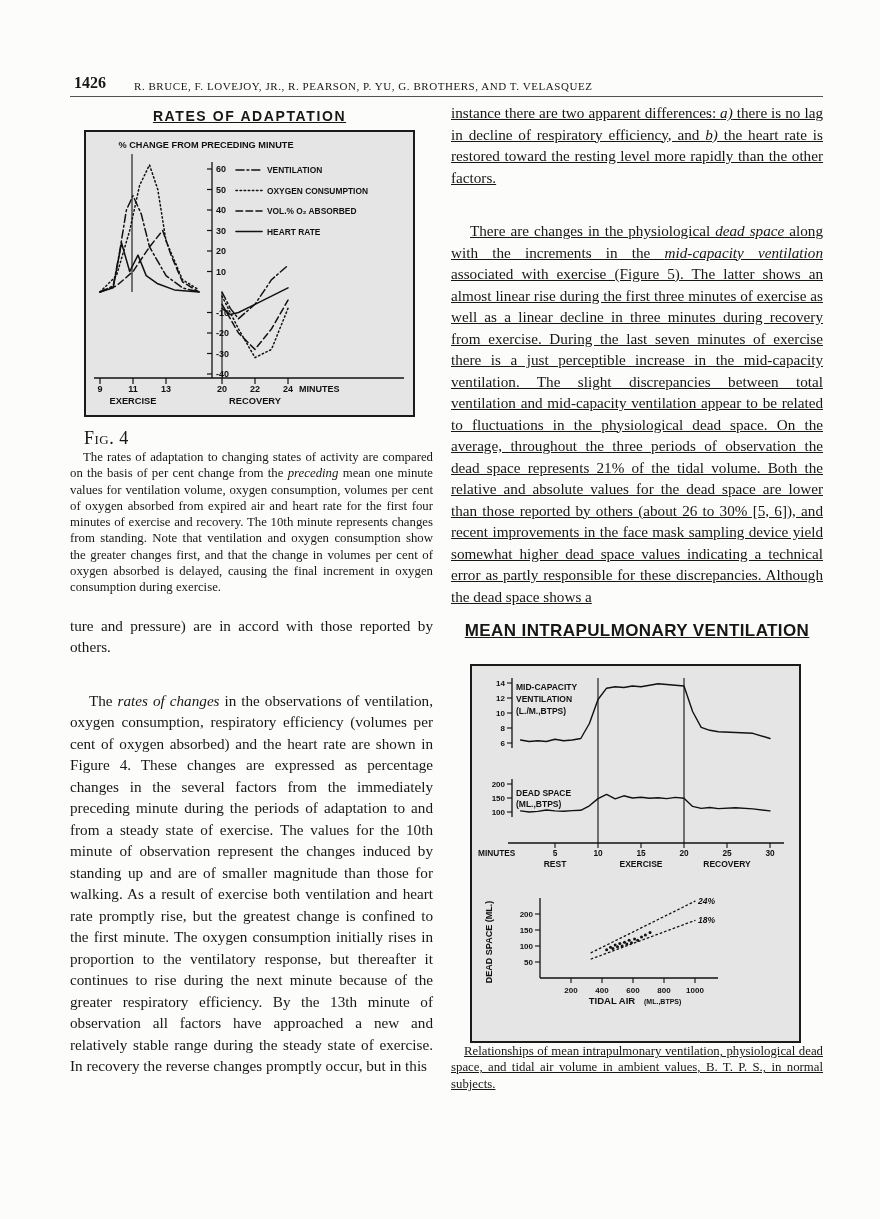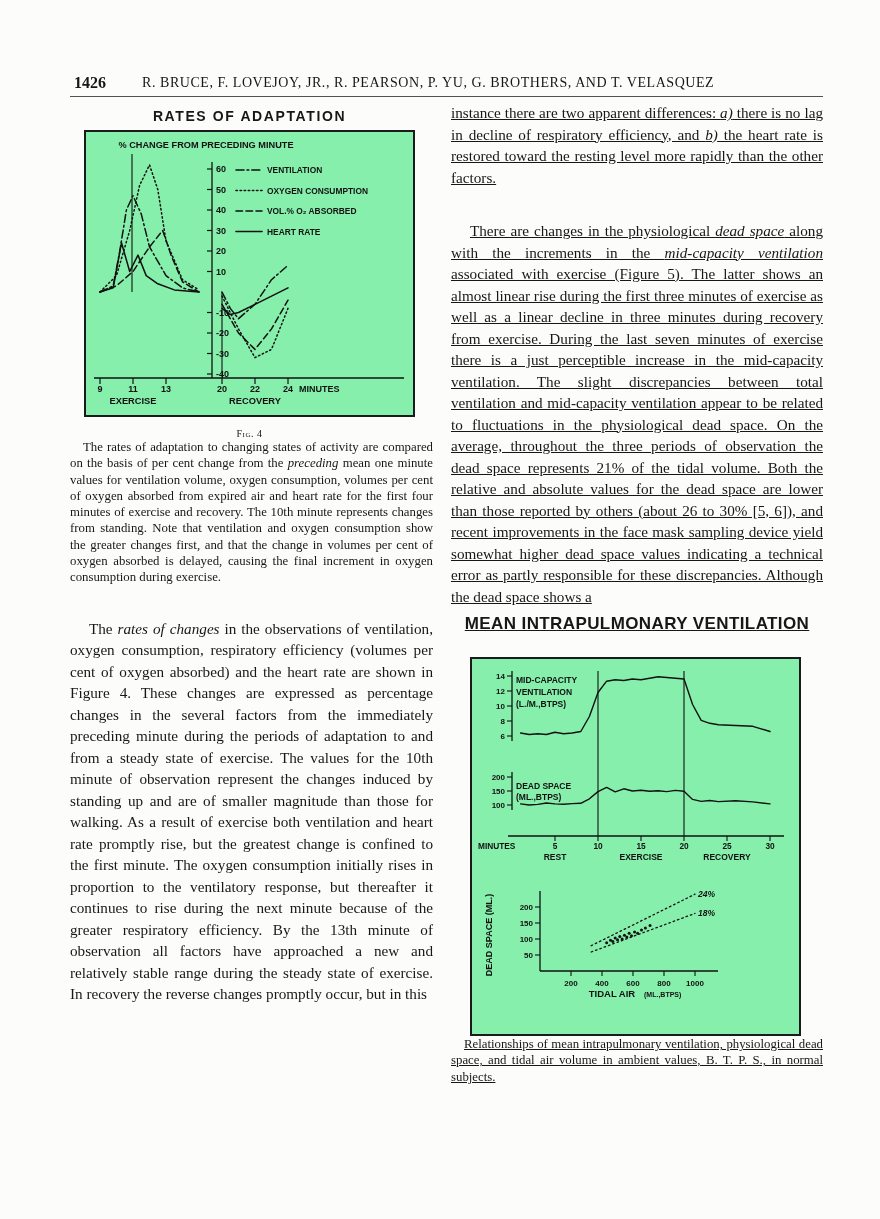--- a/index.html
+++ b/index.html
@@ -1,33 +1,33 @@
 <!DOCTYPE html>
 <html><head>
 <meta charset="utf-8">
 <style>
   html,body{margin:0;padding:0;background:#e8e8e4;}
   #page{position:relative;width:880px;height:1219px;background:#fcfcfa;
         font-family:"Liberation Serif",serif;color:#171717;overflow:hidden;}
-  .hdr{position:absolute;top:74px;left:74px;display:flex;align-items:center;gap:36px;}
+  .hdr{position:absolute;top:74px;left:74px;display:flex;align-items:flex-end;gap:28px;}
   .pagenum{font-weight:bold;font-size:16px;}
-  .authors{font-size:14px;letter-spacing:.55px;}
+  .authors{font-size:11px;letter-spacing:.55px;}
   .hdr-rule{position:absolute;top:96px;left:70px;width:753px;height:1px;background:#55524e;}
   .col-left{position:absolute;left:70px;top:106px;width:363px;}
   .col-right{position:absolute;left:451px;top:102px;width:372px;text-decoration:underline;}
   .fig-title{font-family:"Liberation Sans",sans-serif;font-weight:bold;font-size:14px;
-             letter-spacing:1.6px;text-align:center;}
+             letter-spacing:1.6px;text-align:center;text-decoration:underline;}
   .fig4-title{width:331px;margin:2px 0 6px 14px;}
   .fig5-heading{font-family:"Liberation Sans",sans-serif;font-weight:bold;font-size:17px;
-                letter-spacing:.4px;text-align:center;margin-top:7px;white-space:nowrap;}
-  .figbox{border:2px solid #1b1b1b;background:#86efac;}
+                letter-spacing:.4px;text-align:center;margin-top:14px;white-space:nowrap;}
+  .figbox{border:2px solid #1b1b1b;background:#e5e5e5;}
   .figbox svg{display:block;}
   .fig4-box{width:327px;margin-left:14px;}
   .fig5-box{width:327px;margin-left:19px;margin-top:23px;}
-  .figlabel{font-variant:small-caps;text-align:center;font-size:10px;margin-top:11px;
+  .figlabel{font-variant:small-caps;font-size:18px;margin-top:11px;
             letter-spacing:.5px;}
   .fig4-label{width:331px;margin-left:14px;}
   .fig5-label{width:327px;margin-left:19px;}
   .caption{font-size:12.8px;line-height:16.3px;text-align:justify;margin-top:0;}
   .caption p{margin:0;text-indent:13px;}
   .bodytext{font-size:15.2px;line-height:21.5px;text-align:justify;margin-top:19px;}
   .bodytext p{margin:0;}
   .bodytext p.indent{text-indent:19px;margin-top:32px;}
   svg text{fill:#111;}
 </style>
@@ -102,20 +102,21 @@
           <polyline points="136.0,172.3 152.5,201.0 169.0,217.4 185.5,196.9 202.0,168.2" fill="none" stroke="#111" stroke-width="1.5" stroke-linejoin="round" stroke-linecap="round" stroke-dasharray="6.5 3.5"></polyline>
           <polyline points="14.0,160.0 27.2,155.9 35.5,110.8 43.7,139.5 52.0,123.1 60.2,143.6 71.8,151.8 88.3,157.9 113.0,160.0" fill="none" stroke="#111" stroke-width="1.5" stroke-linejoin="round" stroke-linecap="round"></polyline>
           <polyline points="136.0,176.4 144.3,182.6 152.5,180.5 169.0,172.3 185.5,164.1 202.0,155.9" fill="none" stroke="#111" stroke-width="1.5" stroke-linejoin="round" stroke-linecap="round"></polyline>
         </svg>
     </div>
     <div class="figlabel fig4-label">Fig. 4</div>
     <div class="caption">
         <p><span>The rates of adaptation to changing states of activity are compared on the basis of per cent change from the </span><i>preceding</i><span> mean one minute values for ventilation volume, oxygen consumption, volumes per cent of oxygen absorbed from expired air and heart rate for the first four minutes of exercise and recovery. The 10th minute represents changes from standing. Note that ventilation and oxygen consumption show the greater changes first, and that the change in volumes per cent of oxygen absorbed is delayed, causing the final increment in oxygen consumption during exercise.</span></p>
       </div>
     <div class="bodytext">
+        <p><span>ture and pressure) are in accord with those reported by others.</span></p>
         <p class="indent"><span>The </span><i>rates of changes</i><span> in the observations of ventilation, oxygen consumption, respiratory efficiency (volumes per cent of oxygen absorbed) and the heart rate are shown in Figure 4. These changes are expressed as percentage changes in the several factors from the immediately preceding minute during the periods of adaptation to and from a steady state of exercise. The values for the 10th minute of observation represent the changes induced by standing up and are of smaller magnitude than those for walking. As a result of exercise both ventilation and heart rate promptly rise, but the greatest change is confined to the first minute. The oxygen consumption initially rises in proportion to the ventilatory response, but thereafter it continues to rise during the next minute because of the greater respiratory efficiency. By the 13th minute of observation all factors have approached a new and relatively stable range during the steady state of exercise. In recovery the reverse changes promptly occur, but in this</span></p>
       </div>
   </div>
 
   <div class="col-right">
     <div class="bodytext" style="margin-top:0">
         <p><span>instance there are two apparent differences: </span><i>a)</i><span> there is no lag in decline of respiratory efficiency, and </span><i>b)</i><span> the heart rate is restored toward the resting level more rapidly than the other factors.</span></p>
         <p class="indent"><span>There are changes in the physiological </span><i>dead space</i><span> along with the increments in the </span><i>mid-capacity ventilation</i><span> associated with exercise (Figure 5). The latter shows an almost linear rise during the first three minutes of exercise as well as a linear decline in three minutes during recovery from exercise. During the last seven minutes of exercise there is a just perceptible increase in the mid-capacity ventilation. The slight discrepancies between total ventilation and mid-capacity ventilation appear to be related to fluctuations in the physiological dead space. On the average, throughout the three periods of observation the dead space represents 21% of the tidal volume. Both the relative and absolute values for the dead space are lower than those reported by others (about 26 to 30% [5, 6]), and recent improvements in the face mask sampling device yield somewhat higher dead space values indicating a technical error as partly responsible for these discrepancies. Although the dead space shows a</span></p>
       </div>
     <div class="fig5-heading">MEAN INTRAPULMONARY VENTILATION</div>

